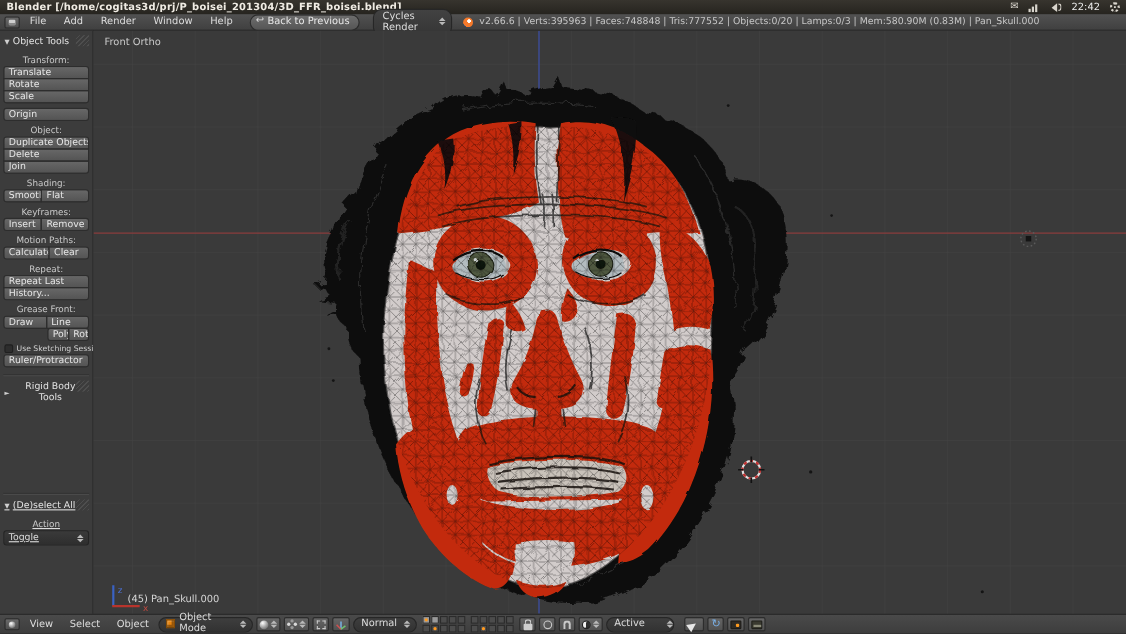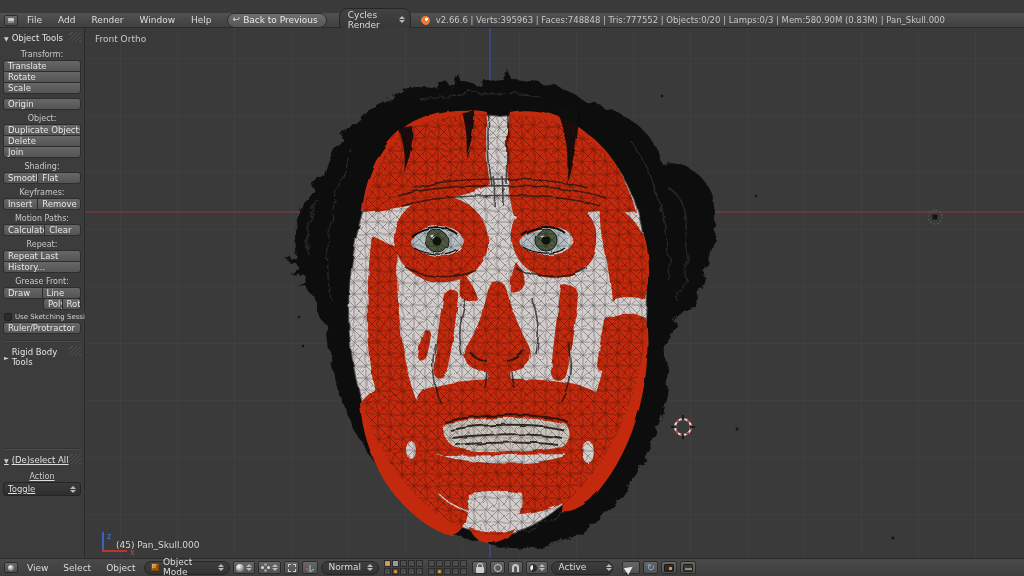--- a/index.html
+++ b/index.html
@@ -42,21 +42,21 @@
   .updn{display:flex;flex-direction:column;gap:1px;margin-left:auto;}
   .updn i{width:0;height:0;border-left:3px solid transparent;border-right:3px solid transparent;display:block;}
   .updn .u{border-bottom:3px solid #b9b9b9;}
   .updn .d{border-top:3px solid #b9b9b9;}
   .blender-logo{width:9px;height:9px;border-radius:50%;background:radial-gradient(circle at 60% 35%,#fff 0 18%,#f5792a 22% 70%,#1f4f8a 74%);margin:0 4px 0 8px;}
   .stats{color:#c6c6c6;font-size:8.5px;white-space:nowrap;}
 
   
   #toolshelf{position:absolute;left:0;top:28px;width:85px;height:530px;background:var(--panel_bg);
     border-right:1px solid #2a2a2a;display:flex;flex-direction:column;padding:3px 3px 0 3px;color:var(--text);}
-  .panel-hdr{position:relative;font-size:8.5px;color:#e2e2e2;padding:2px 1px 3px 1px;display:flex;align-items:center;gap:3px;}
+  .panel-hdr{position:relative;font-size:8.5px;color:#e2e2e2;padding:2px 1px 3px 1px;display:flex;align-items:center;gap:3px;text-align:center;}
   .panel-hdr .tri{font-size:6px;color:#cfcfcf;}
   .hatch{position:absolute;right:0;top:1px;width:12px;height:10px;
     background:repeating-linear-gradient(135deg,transparent 0 2px,#4e4e4e 2px 3px);}
   .shelf-lbl{font-size:8px;color:#c9c9c9;margin:4px 1px 1px 1px;text-align:center;}
   .btn{display:block;width:100%;background:linear-gradient(#676767,#545454);border:1px solid #2d2d2d;
     color:#e6e6e6;font-size:8.5px;text-align:left;padding:1px 4px;height:12px;line-height:9px;border-radius:3px;white-space:nowrap;overflow:hidden;}
   .stack .btn{border-radius:0;margin-top:-1px;}
   .stack .btn:first-child{border-radius:3px 3px 0 0;margin-top:0;}
   .stack .btn:last-child{border-radius:0 0 3px 3px;}
   .btn-row{display:flex;}
@@ -109,20 +109,37 @@
   .film-ico{width:10px;height:8px;background:#3a3a30;border:1px solid #20201b;border-radius:1px;position:relative;}
   .film-ico::after{content:"";position:absolute;left:1px;top:3px;width:7px;height:2px;background:#8b8b79;}
   .hdr-dd{display:flex;align-items:center;gap:4px;background:linear-gradient(#3e3e3e,#323232);border:1px solid #262626;
     border-radius:8px;padding:1px 5px 2px 6px;color:#ddd;height:14px;}
 </style>
 </head>
 <body>
 
 <div id="app">
 
+  <div id="titlebar">
+    <span class="title">Blender [/home/cogitas3d/prj/P_boisei_201304/3D_FFR_boisei.blend]</span>
+    <div id="tray">
+      <span class="tray-glyph">✉</span>
+      <span class="sig">
+          <i></i>
+          <i></i>
+          <i></i>
+        </span>
+      <span class="spk">
+          <span class="cone"></span>
+          <span class="wave"></span>
+        </span>
+      <span class="time">22:42</span>
+      <span class="gear"></span>
+    </div>
+  </div>
 
   <div id="infobar">
     <span class="editor-btn">
         <span class="ico"></span>
       </span>
     <span class="menu-item">File</span>
     <span class="menu-item">Add</span>
     <span class="menu-item">Render</span>
     <span class="menu-item">Window</span>
     <span class="menu-item">Help</span>

